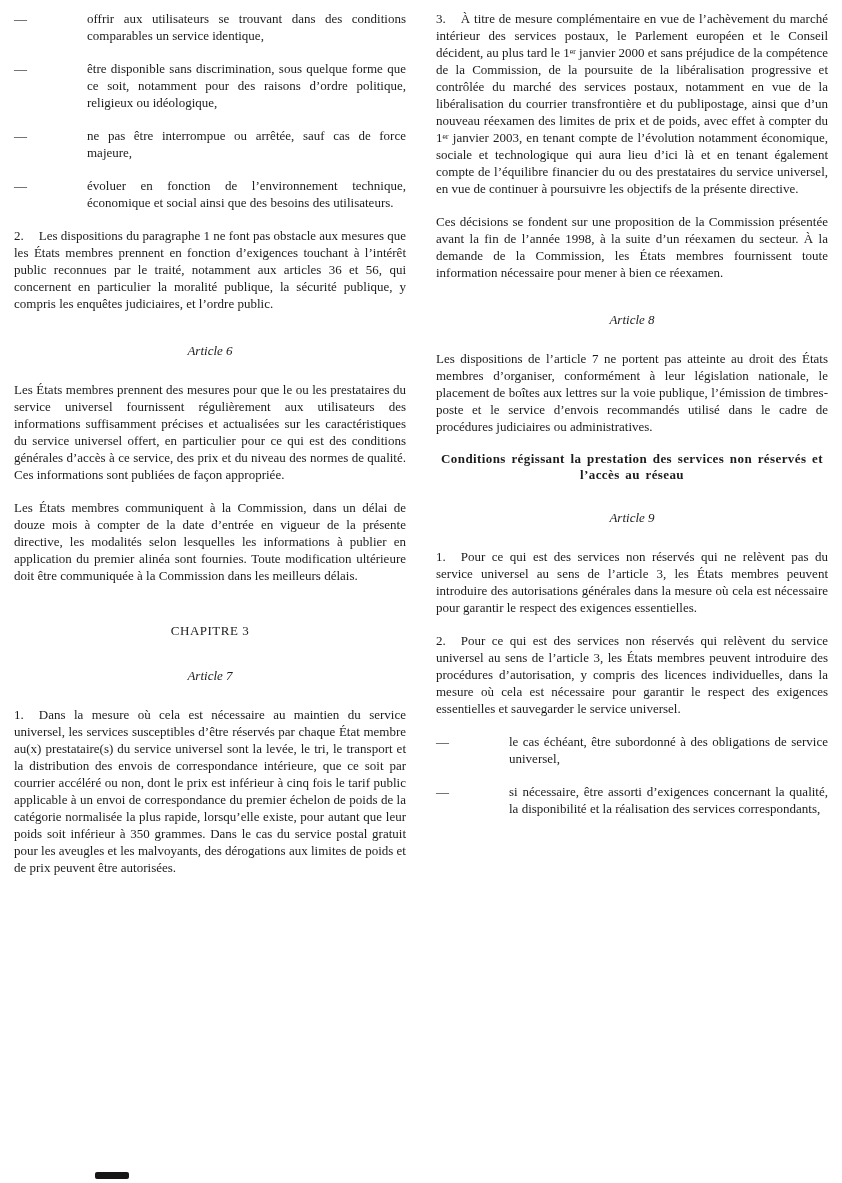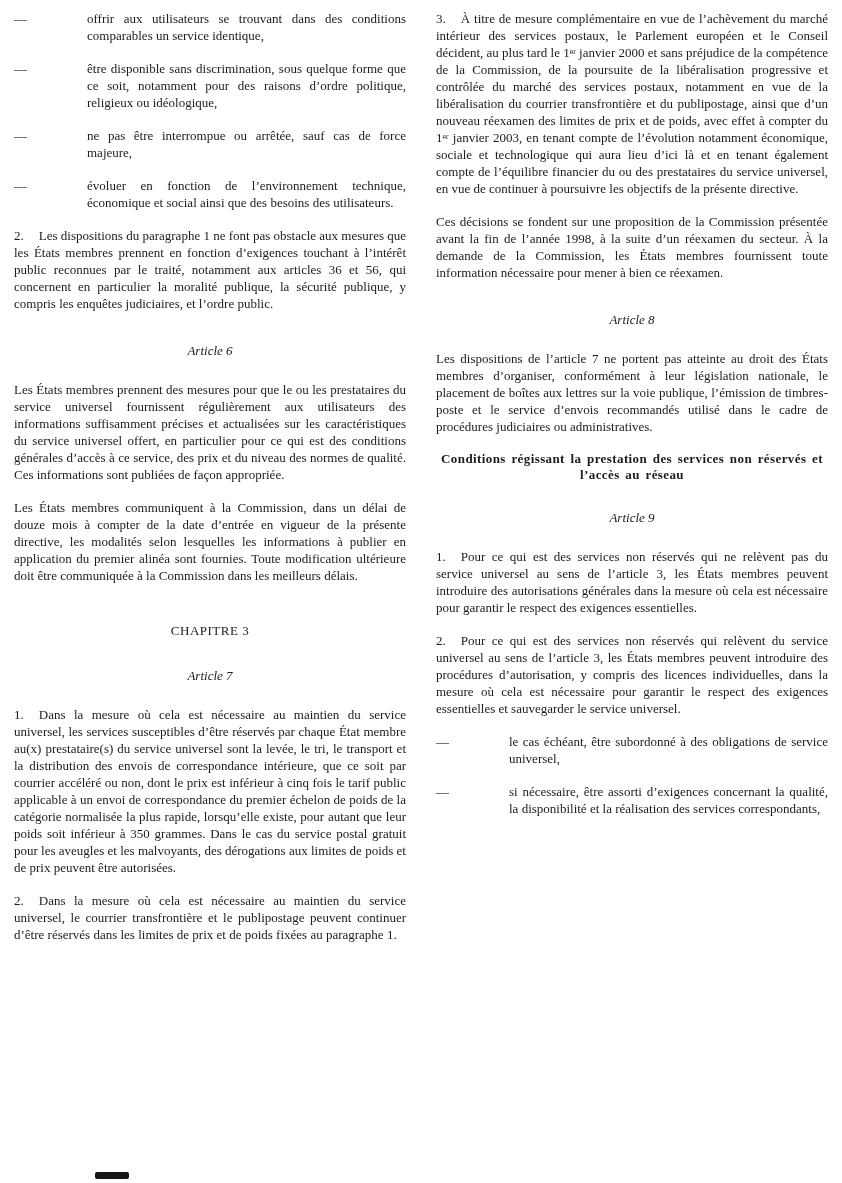--- a/index.html
+++ b/index.html
@@ -108,23 +108,20 @@
 
       <h2 class="block chapter-heading">CHAPITRE 3</h2>
 
 
       <h3 class="block article-heading" style="margin-top:20px">Article 7</h3>
 
       <p class="block">
         <span class="pnum">1.</span><span>Dans la mesure où cela est nécessaire au maintien du service universel, les services susceptibles d’être réservés par chaque État membre au(x) prestataire(s) du service universel sont la levée, le tri, le transport et la distribution des envois de correspondance intérieure, que ce soit par courrier accéléré ou non, dont le prix est inférieur à cinq fois le tarif public applicable à un envoi de correspondance du premier échelon de poids de la catégorie normalisée la plus rapide, lorsqu’elle existe, pour autant que leur poids soit inférieur à 350 grammes. Dans le cas du service postal gratuit pour les aveugles et les malvoyants, des dérogations aux limites de poids et de prix peuvent être autorisées.</span>
       </p>
 
-      <p class="block">
-        <span class="pnum">2.</span><span>Dans la mesure où cela est nécessaire au maintien du service universel, le courrier transfrontière et le publipostage peuvent continuer d’être réservés dans les limites de prix et de poids fixées au paragraphe 1.</span>
-      </p>
 
     </div>
 
     <div class="col">
 
       <p class="block">
         <span class="pnum">3.</span><span>À titre de mesure complémentaire en vue de l’achèvement du marché intérieur des services postaux, le Parlement européen et le Conseil décident, au plus tard le 1ᵉʳ janvier 2000 et sans préjudice de la compétence de la Commission, de la poursuite de la libéralisation progressive et contrôlée du marché des services postaux, notamment en vue de la libéralisation du courrier transfrontière et du publipostage, ainsi que d’un nouveau réexamen des limites de prix et de poids, avec effet à compter du 1ᵉʳ janvier 2003, en tenant compte de l’évolution notamment économique, sociale et technologique qui aura lieu d’ici là et en tenant également compte de l’équilibre financier du ou des prestataires du service universel, en vue de continuer à poursuivre les objectifs de la présente directive.</span>
       </p>
 
       <p class="block">Ces décisions se fondent sur une proposition de la Commission présentée avant la fin de l’année 1998, à la suite d’un réexamen du secteur. À la demande de la Commission, les États membres fournissent toute information nécessaire pour mener à bien ce réexamen.</p>

